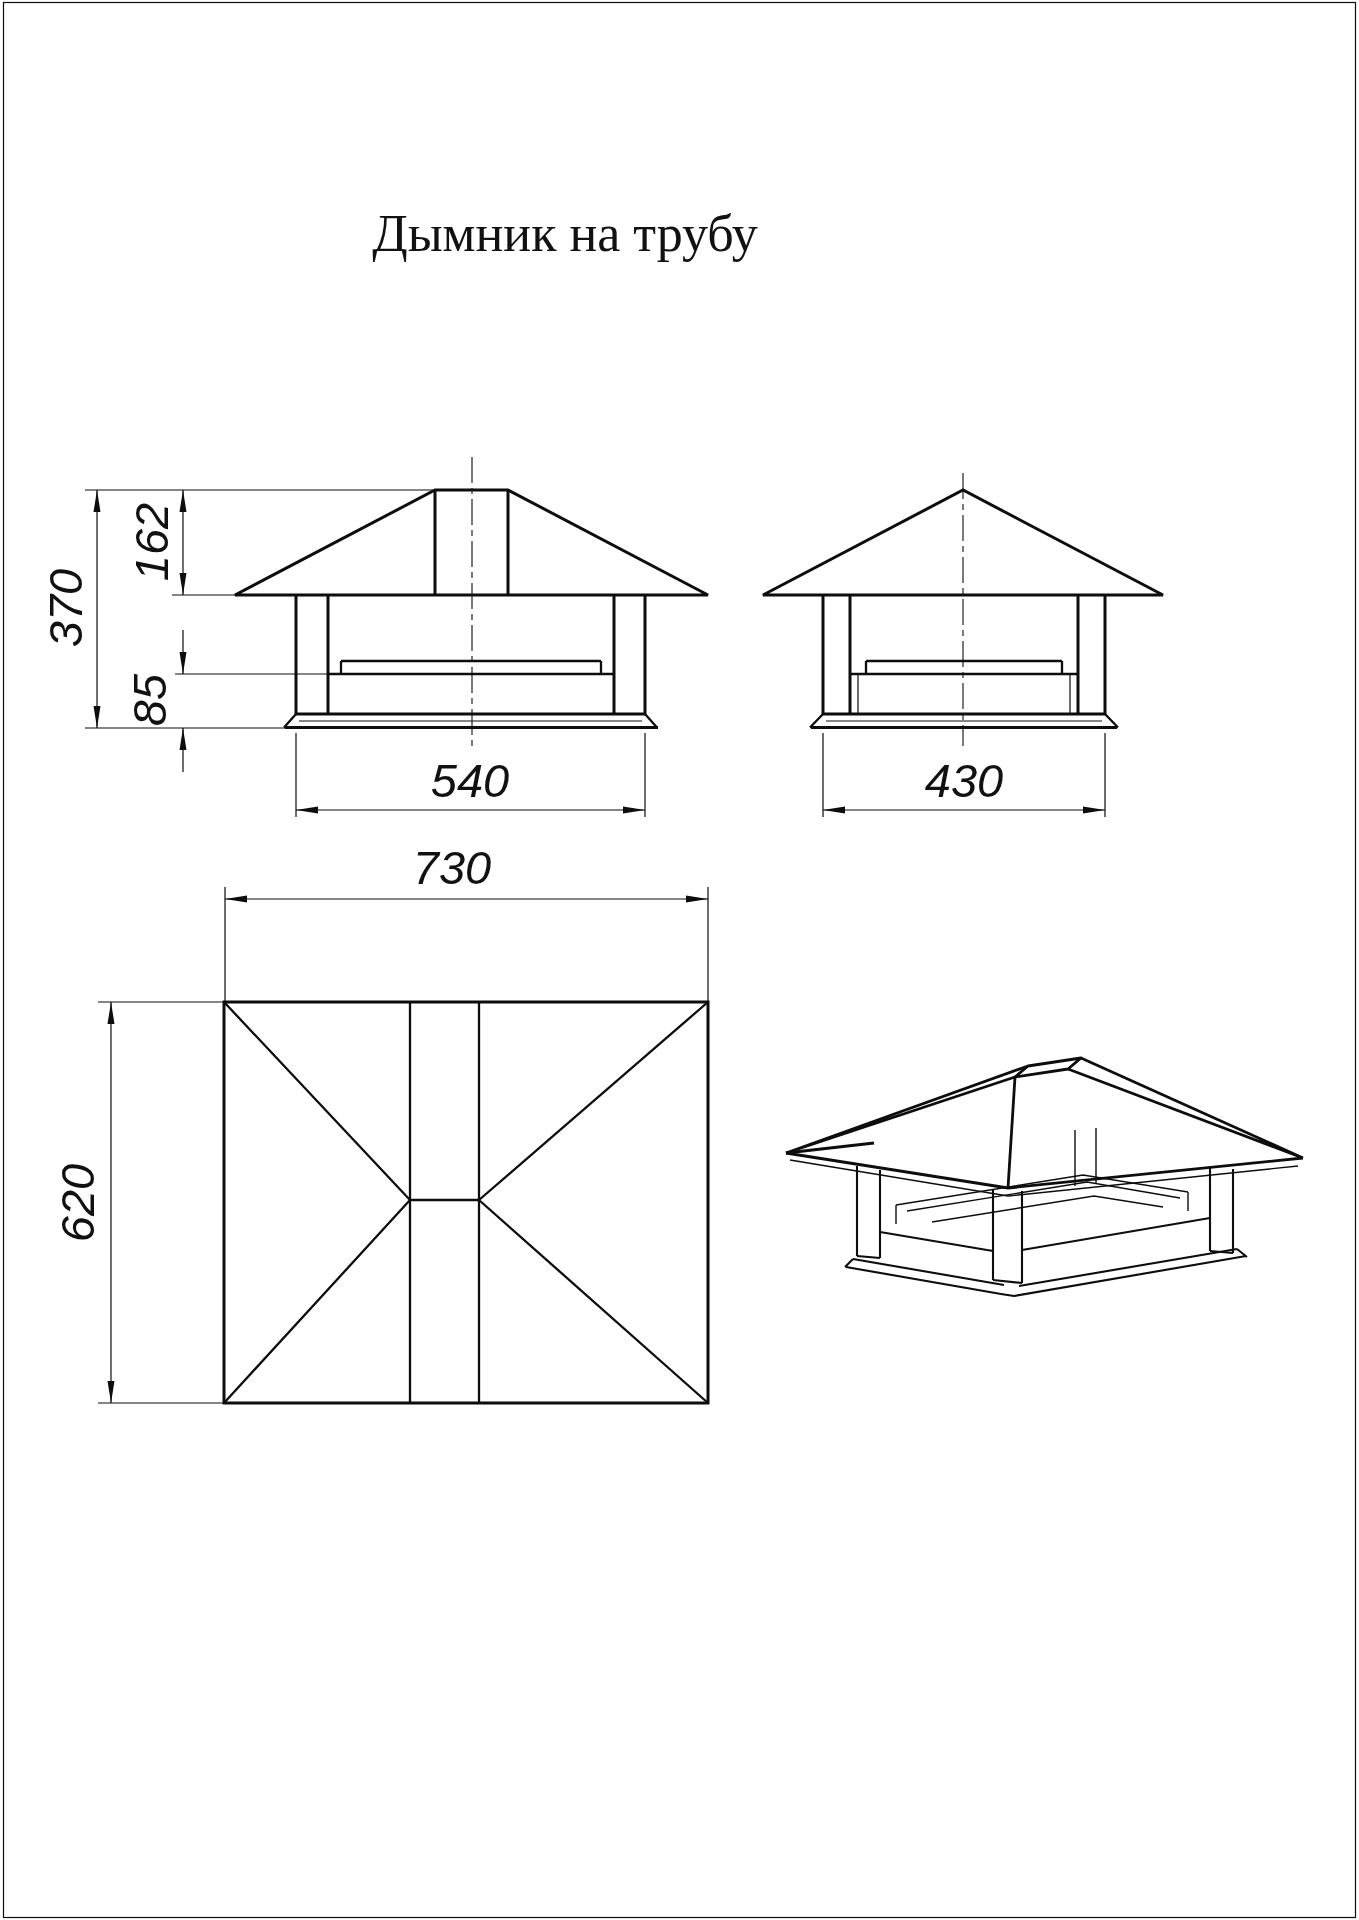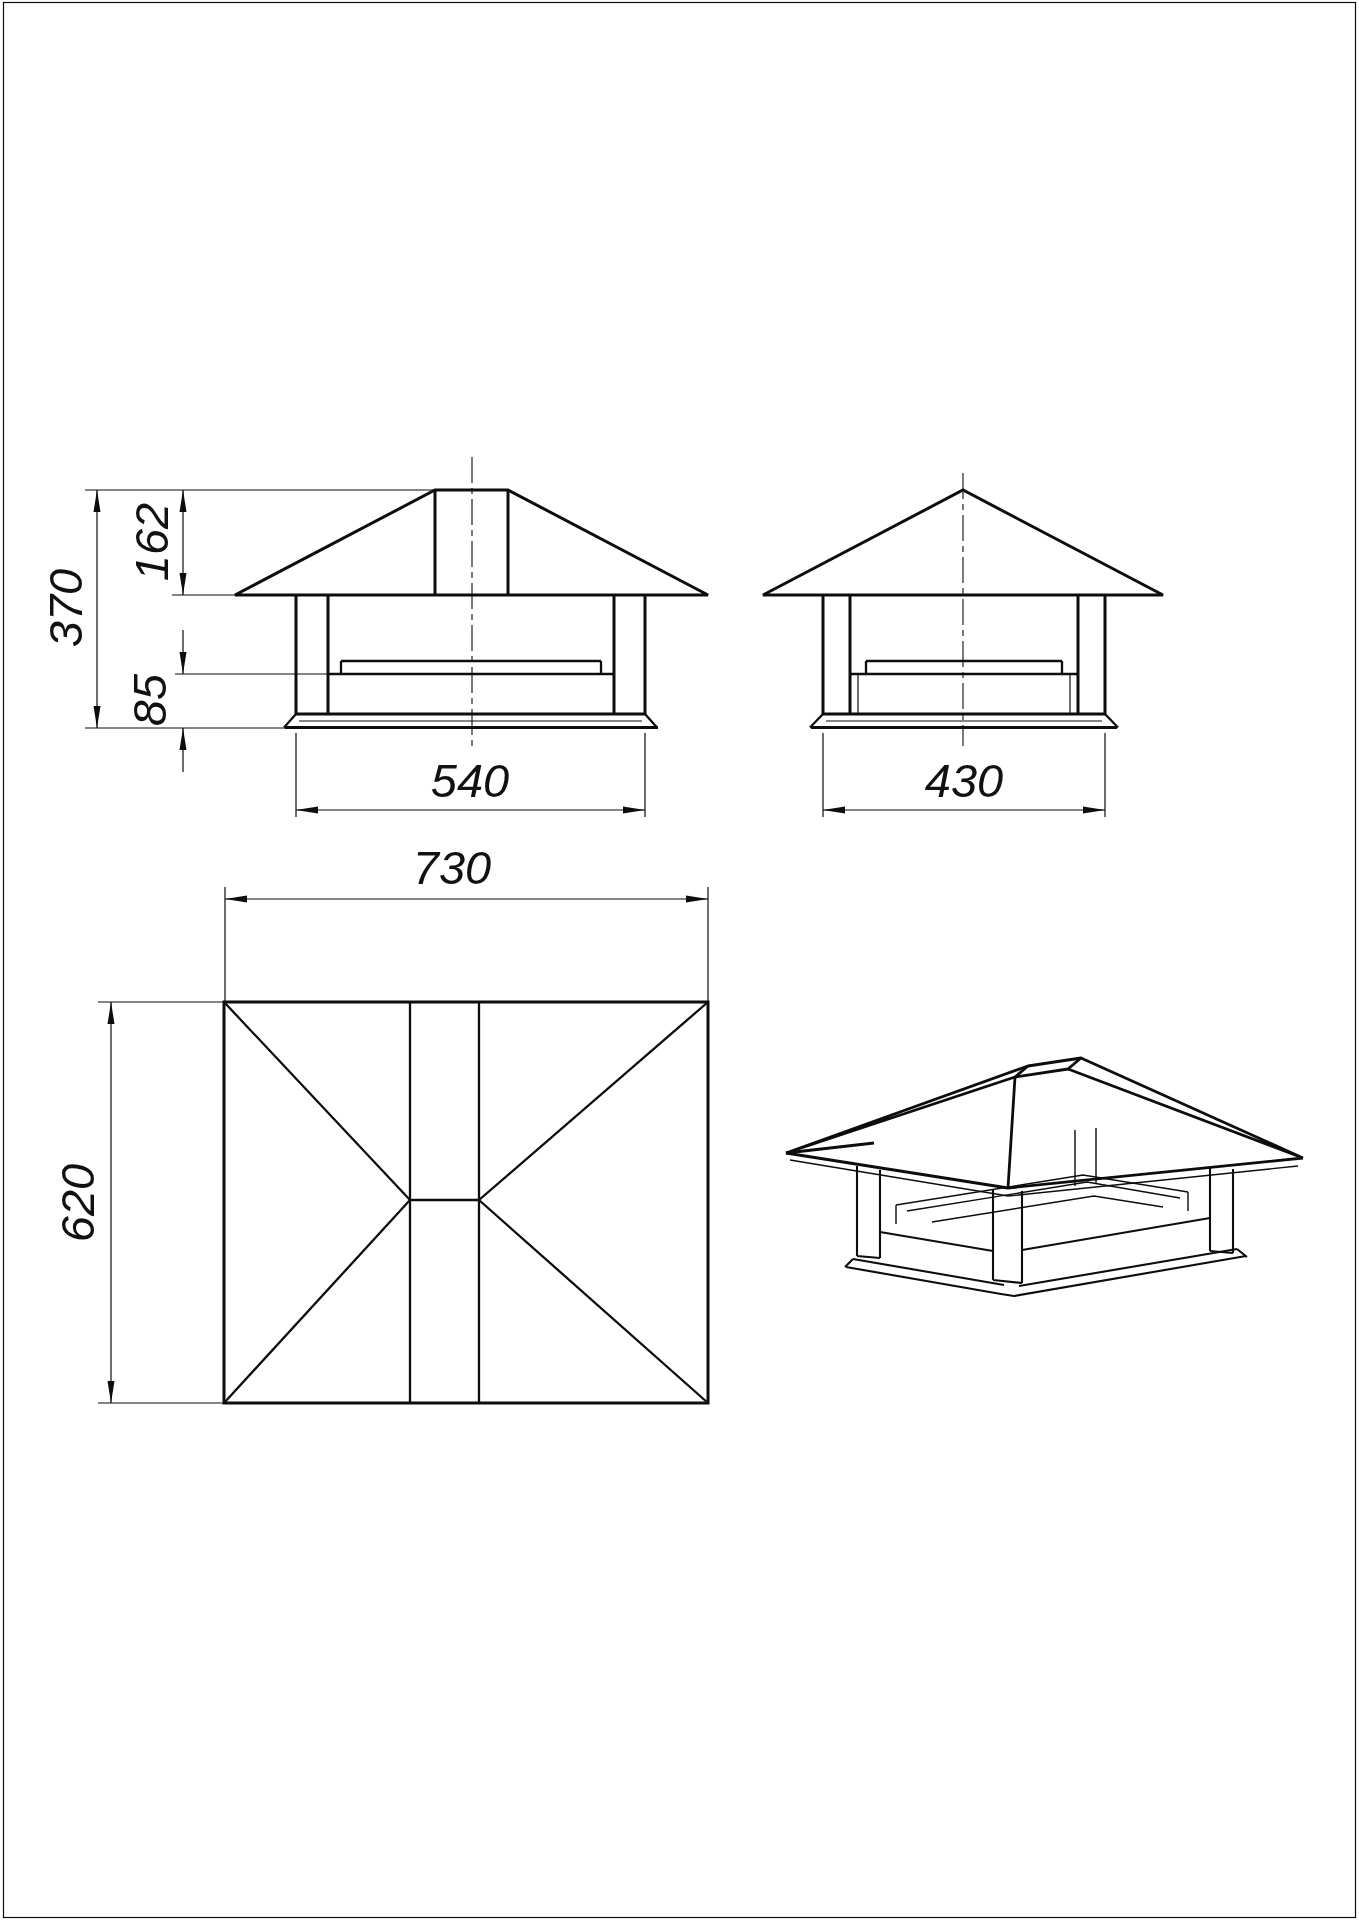--- a/index.html
+++ b/index.html
@@ -33,20 +33,21 @@
     font-style:italic;
     font-size:47px;
     fill:#111111;
   }
 </style>
 </head>
 <body>
 
 <div id="page" style="background: rgb(255, 255, 255);">
 
+  <div id="title">Дымник на трубу</div>
 
   <svg width="1359" height="1920" viewBox="0 0 1359 1920">
 
     <rect x="3.5" y="2.5" width="1352" height="1915" class="thin"></rect>
 
     <g>
       <path class="cline" d="M472 457 V746"></path>
       <path class="thick" d="M235 595 L435 490 L508 490 L708 595 Z"></path>
       <path class="thick" d="M435 490 V595 M508 490 V595"></path>
       <path class="thick" d="M296 596 V714 M328 596 V714 M614 596 V714 M645 596 V714"></path>

